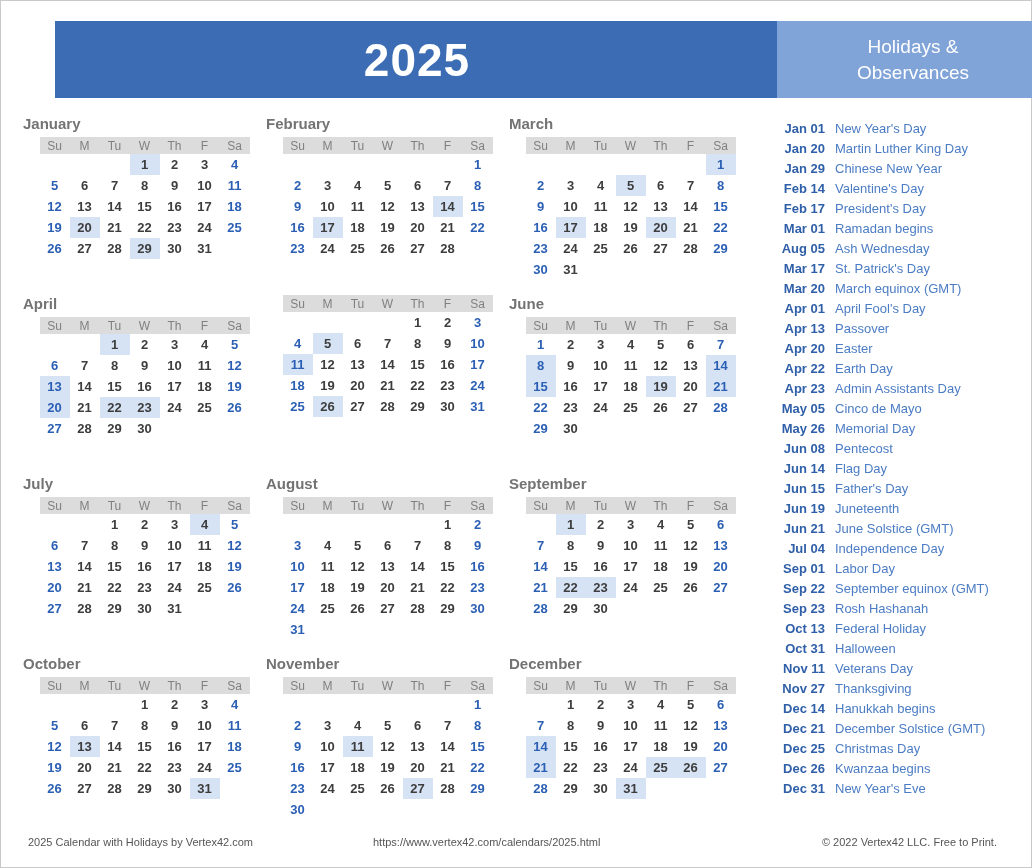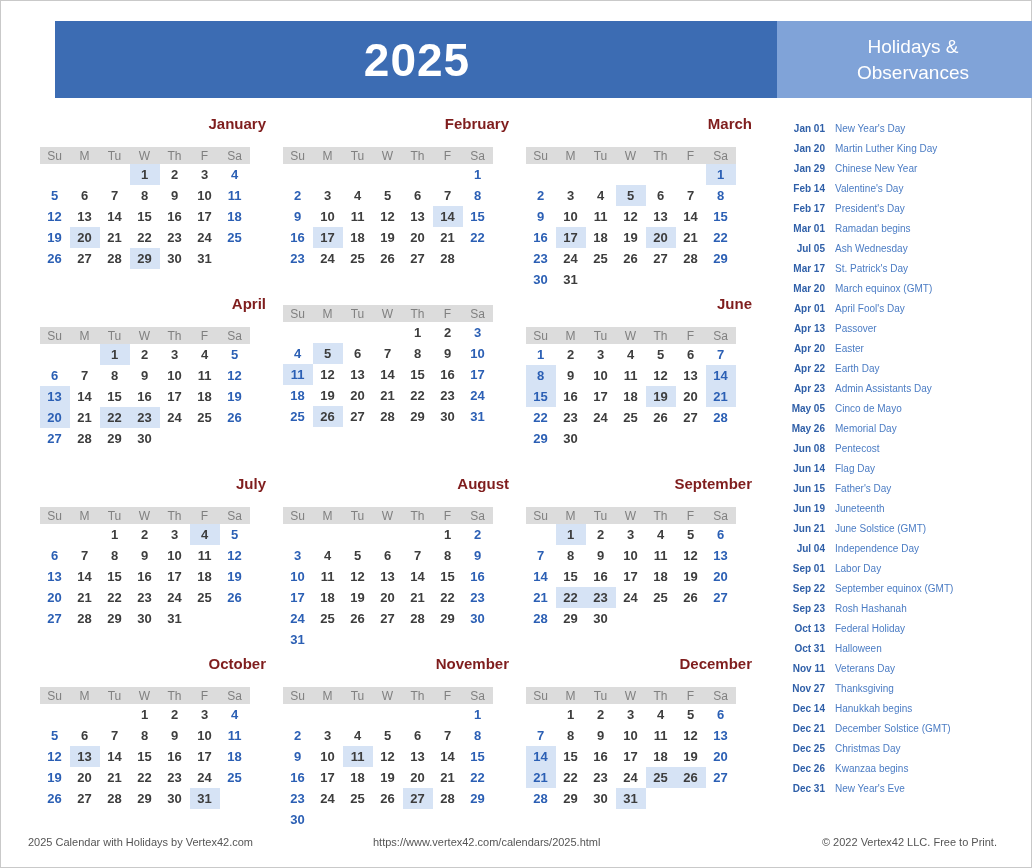--- a/index.html
+++ b/index.html
@@ -76,31 +76,31 @@
   }
   .month-row {
     display: flex;
   }
   .month {
     width: 243px;
     height: 180px;
     box-sizing: border-box;
   }
   .month-name {
-    text-align: right;
-    color: #7f1d1d;
+    text-align: left;
+    color: #737373;
     font-size: 15px;
     font-weight: bold;
     height: 22px;
     line-height: 22px;
   }
   table.cal {
     border-collapse: collapse;
     width: 210px;
-    margin: 12px auto;
+    margin: 2px auto;
     table-layout: fixed;
   }
   table.cal th {
     height: 17px;
     background: #dcdcdc;
     color: #808080;
     font-size: 12px;
     font-weight: normal;
     text-align: center;
     padding: 0;
@@ -121,21 +121,21 @@
   #holidays-list {
     position: absolute;
     left: 776px;
     top: 118px;
     width: 246px;
   }
   .holiday-row {
     display: flex;
     height: 20px;
     line-height: 20px;
-    font-size: 10px;
+    font-size: 13px;
   }
   .holiday-date {
     width: 58px;
     text-align: right;
     color: #2f5fa8;
     font-weight: bold;
     padding-right: 10px;
     box-sizing: border-box;
     white-space: nowrap;
   }
@@ -985,21 +985,21 @@
       </div>
       <div class="holiday-row">
         <span class="holiday-date">Feb 17</span>
         <span class="holiday-name">President's Day</span>
       </div>
       <div class="holiday-row">
         <span class="holiday-date">Mar 01</span>
         <span class="holiday-name">Ramadan begins</span>
       </div>
       <div class="holiday-row">
-        <span class="holiday-date">Jul 05</span>
+        <span class="holiday-date">Aug 05</span>
         <span class="holiday-name">Ash Wednesday</span>
       </div>
       <div class="holiday-row">
         <span class="holiday-date">Mar 17</span>
         <span class="holiday-name">St. Patrick's Day</span>
       </div>
       <div class="holiday-row">
         <span class="holiday-date">Mar 20</span>
         <span class="holiday-name">March equinox (GMT)</span>
       </div>

